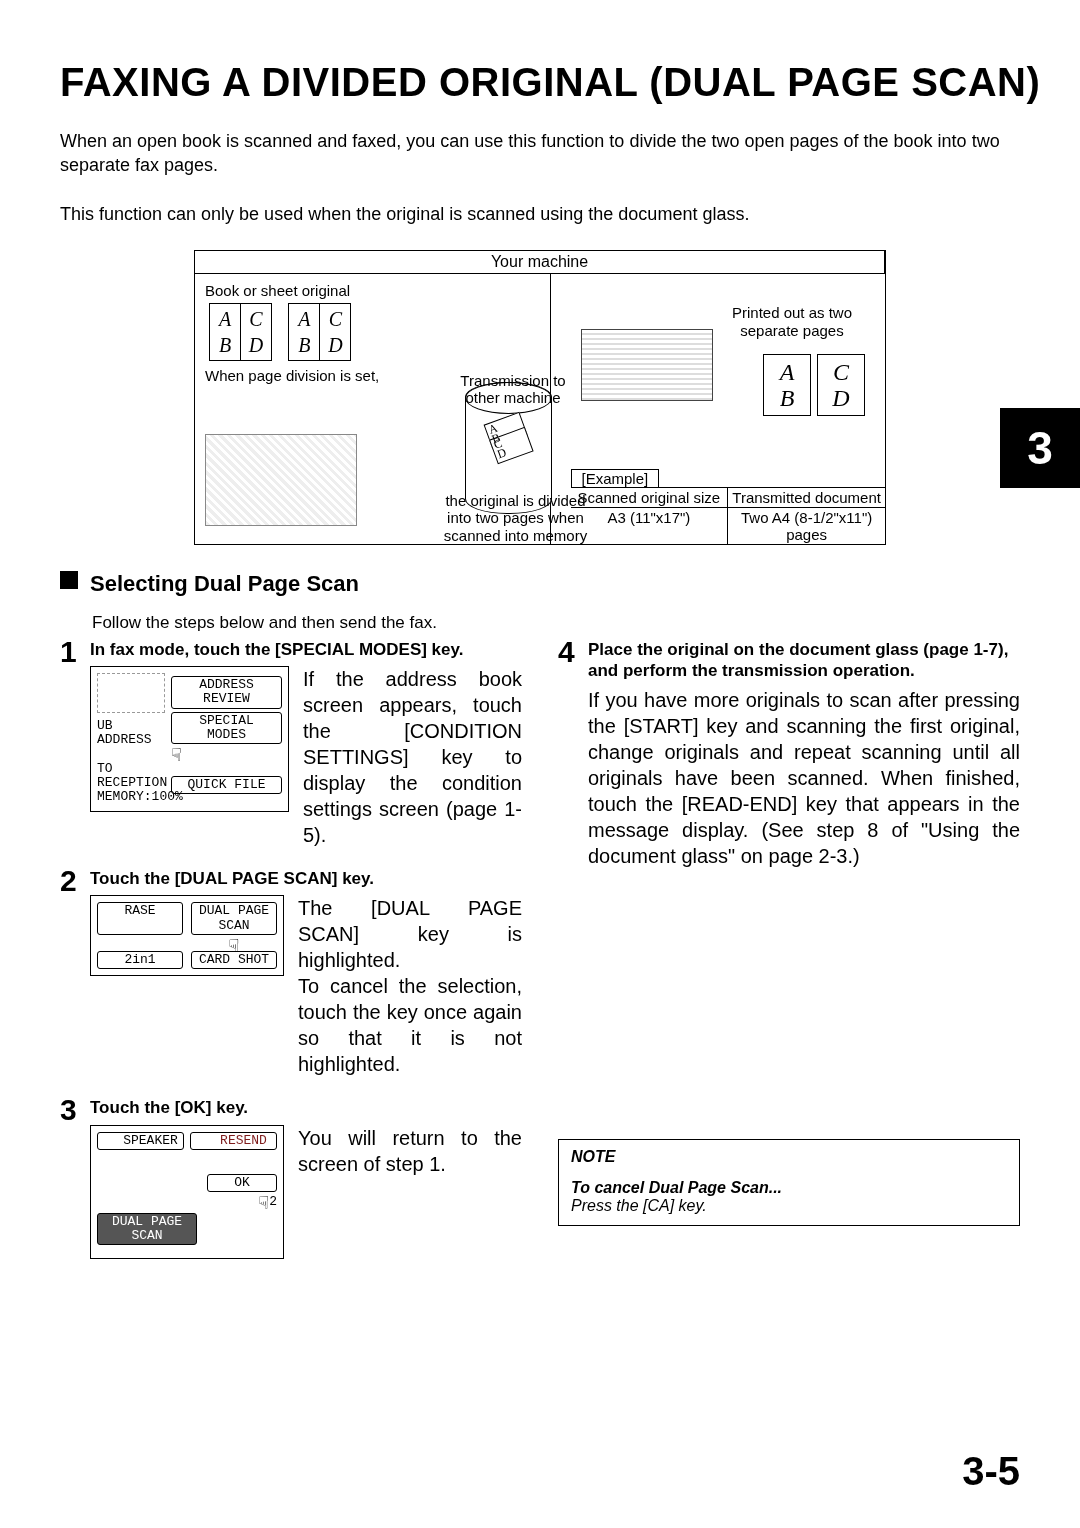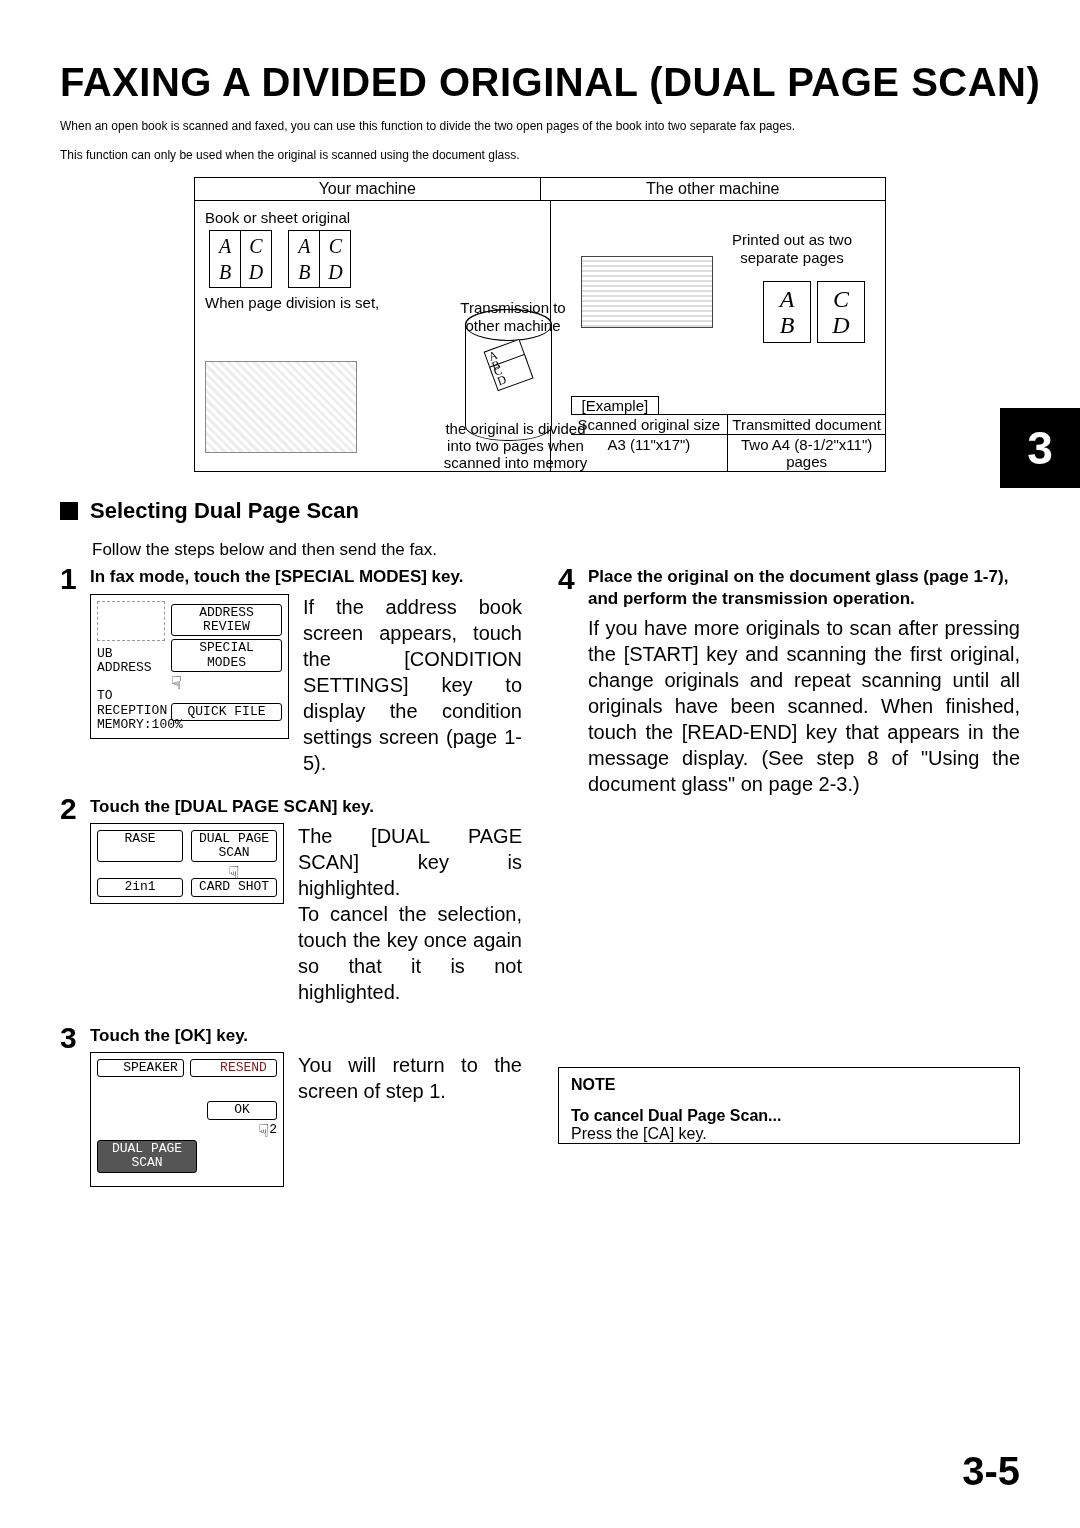--- a/index.html
+++ b/index.html
@@ -14,23 +14,23 @@
   }
   .title{
     font-family:"Arial Black",Arial,sans-serif;
     font-weight:900;
     font-size:40px;
     letter-spacing:0.5px;
     margin:10px 0 5px 0;
     white-space:nowrap;
   }
   .intro{
-    font-size:12px;
+    font-size:18px;
     line-height:1.35;
-    margin:13px 0;
+    margin:24px 0;
   }
   
   .diagram{
     margin:14px auto 0 auto;
     width:690px;
     border:1px solid #000;
     font-size:16px;
   }
   .diagram-hdr{display:flex;}
   .diagram-hdr>div{
@@ -136,21 +136,21 @@
   .chapter-tab{
     position:absolute;
     right:0; top:408px;
     width:80px;height:80px;
     background:#000;color:#fff;
     font-size:46px;font-weight:bold;
     display:flex;align-items:center;justify-content:center;
   }
   
   .sect-head{
-    display:flex;align-items:center;
+    display:flex;align-items:flex-start;
     font-size:22px;font-weight:bold;margin:26px 0 4px 0;
   }
   .sect-head .sq{
     width:18px;height:18px;background:#000;margin-right:12px;flex:none;
   }
   .lead-line{font-size:17px;margin:16px 0 6px 32px;}
   
   .cols{display:flex;gap:36px;}
   .col{flex:1;min-width:0;}
   .step{position:relative;margin-bottom:20px;}
@@ -188,23 +188,24 @@
   .panel2 .grid{display:grid;grid-template-columns:1fr 1fr;gap:8px;}
   .panel2 .grid .btn{margin:0;}
   .panel3{width:180px;padding-bottom:10px;}
   .panel3 .toprow{display:flex;gap:6px;margin-bottom:24px;}
   .panel3 .toprow .btn{flex:1;margin:0;padding-left:24px;}
   .panel3 .ok{width:60px;margin-left:auto;}
   .step-text{font-size:20px;line-height:1.3;text-align:justify;flex:1;}
   
   .note-box{
     border:1px solid #000;
-    padding:8px 12px 0 12px;
+    padding:8px 12px 10px 12px;
     font-size:16px;
     margin-top:270px;
+    font-style:italic;
   }
   .note-box .nb-title{font-weight:bold;}
   .note-box .nb-sub{font-weight:bold;margin-top:13px;}
   
   .pageno{
     position:absolute;right:60px;bottom:34px;
     font-size:40px;font-weight:900;
     font-family:"Arial Black",Arial,sans-serif;
   }
 </style>
@@ -212,21 +213,20 @@
 <body>
 
 <div class="title">FAXING A DIVIDED ORIGINAL  (DUAL PAGE SCAN)</div>
 
 <p class="intro">When an open book is scanned and faxed, you can use this function to divide the two open pages of the book into two separate fax pages.</p>
 <p class="intro">This function can only be used when the original is scanned using the document glass.</p>
 
 <div class="diagram">
   <div class="diagram-hdr">
     <div>Your machine</div>
-    <div>The other machine</div>
   </div>
   <div class="diagram-body">
     <div class="diagram-left">
       <div class="small-note">Book or sheet original</div>
       <div>
         <span class="book">
           <span><span>A</span><br><span>B</span></span>
           <span><span>C</span><br><span>D</span></span>
         </span>
         <span class="book">

